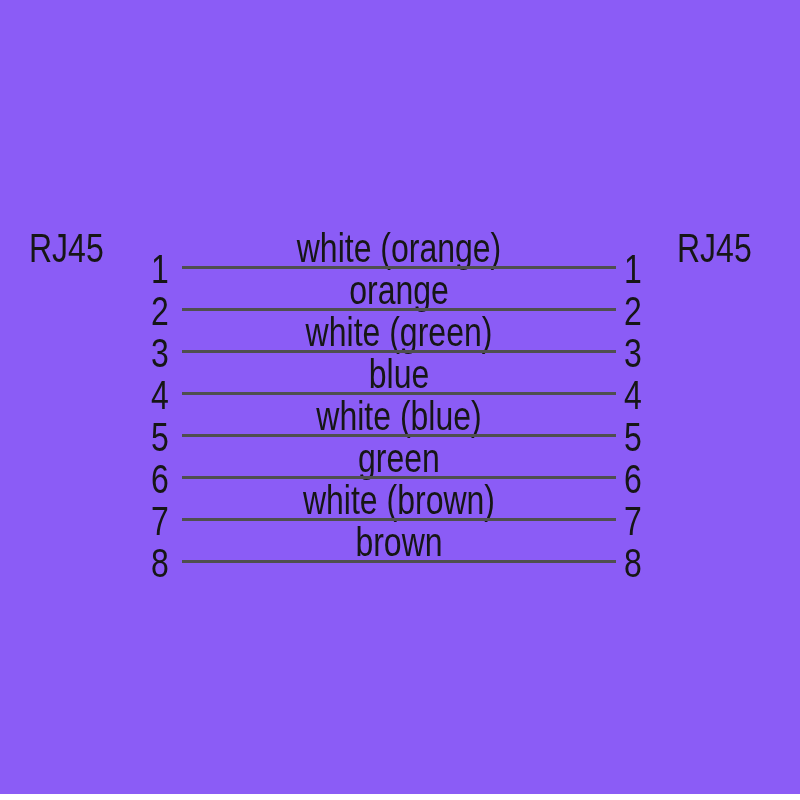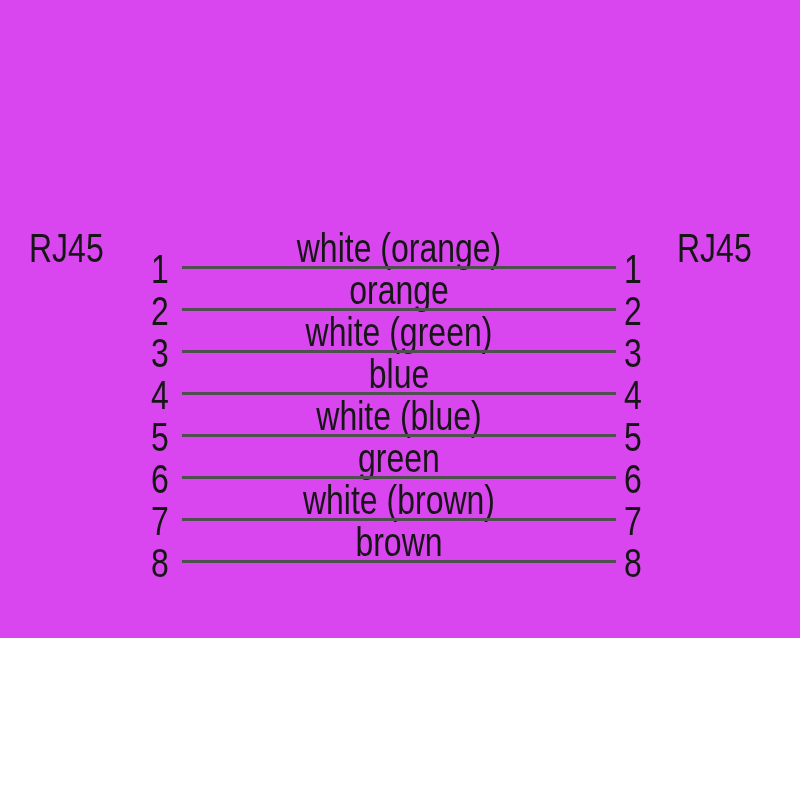--- a/index.html
+++ b/index.html
@@ -6,22 +6,22 @@
     margin: 0;
     padding: 0;
     width: 800px;
     height: 800px;
     background: #ffffff;
     overflow: hidden;
   }
   .diagram {
     position: relative;
     width: 800px;
-    height: 638px;
-    background: #d946ef;
+    height: 794px;
+    background: #8b5cf6;
     font-family: "Liberation Sans", sans-serif;
     color: #161616;
   }
   .connector-label {
     position: absolute;
     top: 228px;
     font-size: 40px;
     line-height: 40px;
     white-space: nowrap;
     transform: scaleX(0.8);

